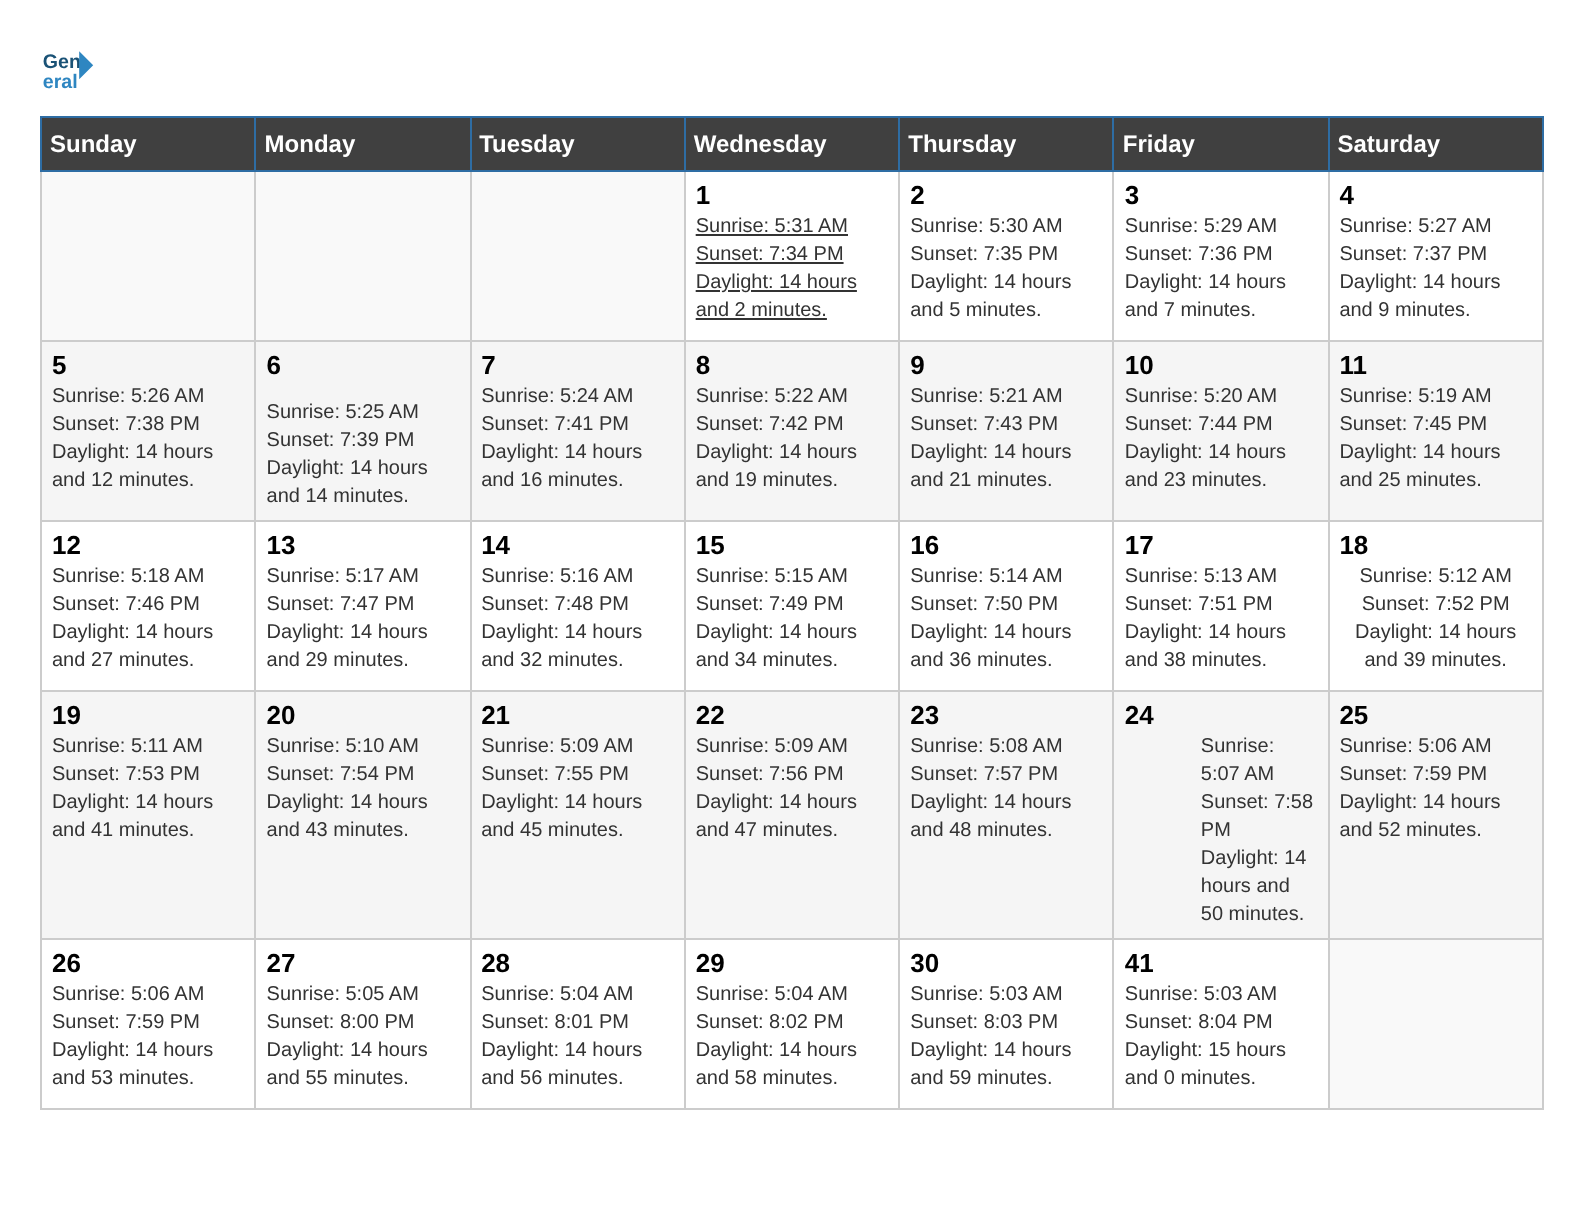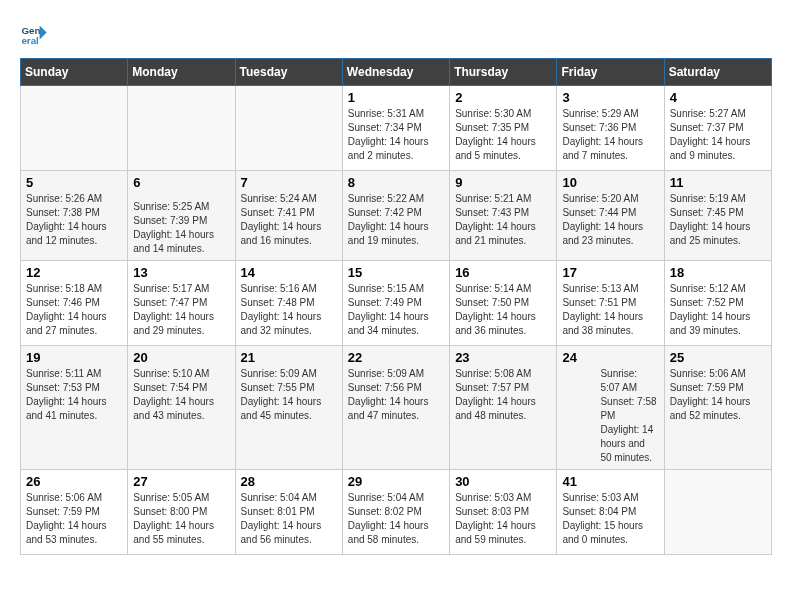--- a/index.html
+++ b/index.html
@@ -119,21 +119,21 @@
         <th>Saturday</th>
       </tr>
   </thead>
   <tbody id="calendar-body">
   <tr class="week-row">
         <td class="empty-cell"></td>
         <td class="empty-cell"></td>
         <td class="empty-cell"></td>
         <td>
           <span class="day-number">1</span>
-          <div class="day-info" style="white-space: pre-line;">Sunrise: 5:31 AM
+          <div class="day-info" style="white-space: pre-line; text-decoration: underline;">Sunrise: 5:31 AM
 Sunset: 7:34 PM
 Daylight: 14 hours and 2 minutes.</div>
         </td>
         <td>
           <span class="day-number">2</span>
           <div class="day-info" style="white-space: pre-line;">Sunrise: 5:30 AM
 Sunset: 7:35 PM
 Daylight: 14 hours and 5 minutes.</div>
         </td>
         <td>
@@ -225,21 +225,21 @@
 Daylight: 14 hours and 36 minutes.</div>
         </td>
         <td>
           <span class="day-number">17</span>
           <div class="day-info" style="white-space: pre-line;">Sunrise: 5:13 AM
 Sunset: 7:51 PM
 Daylight: 14 hours and 38 minutes.</div>
         </td>
         <td>
           <span class="day-number">18</span>
-          <div class="day-info" style="white-space: pre-line;">Sunrise: 5:12 AM
+          <div class="day-info" style="white-space: pre-line; text-align: center;">Sunrise: 5:12 AM
 Sunset: 7:52 PM
 Daylight: 14 hours and 39 minutes.</div>
         </td>
       </tr>
       <tr class="week-row">
         <td>
           <span class="day-number">19</span>
           <div class="day-info" style="white-space: pre-line;">Sunrise: 5:11 AM
 Sunset: 7:53 PM
 Daylight: 14 hours and 41 minutes.</div>

